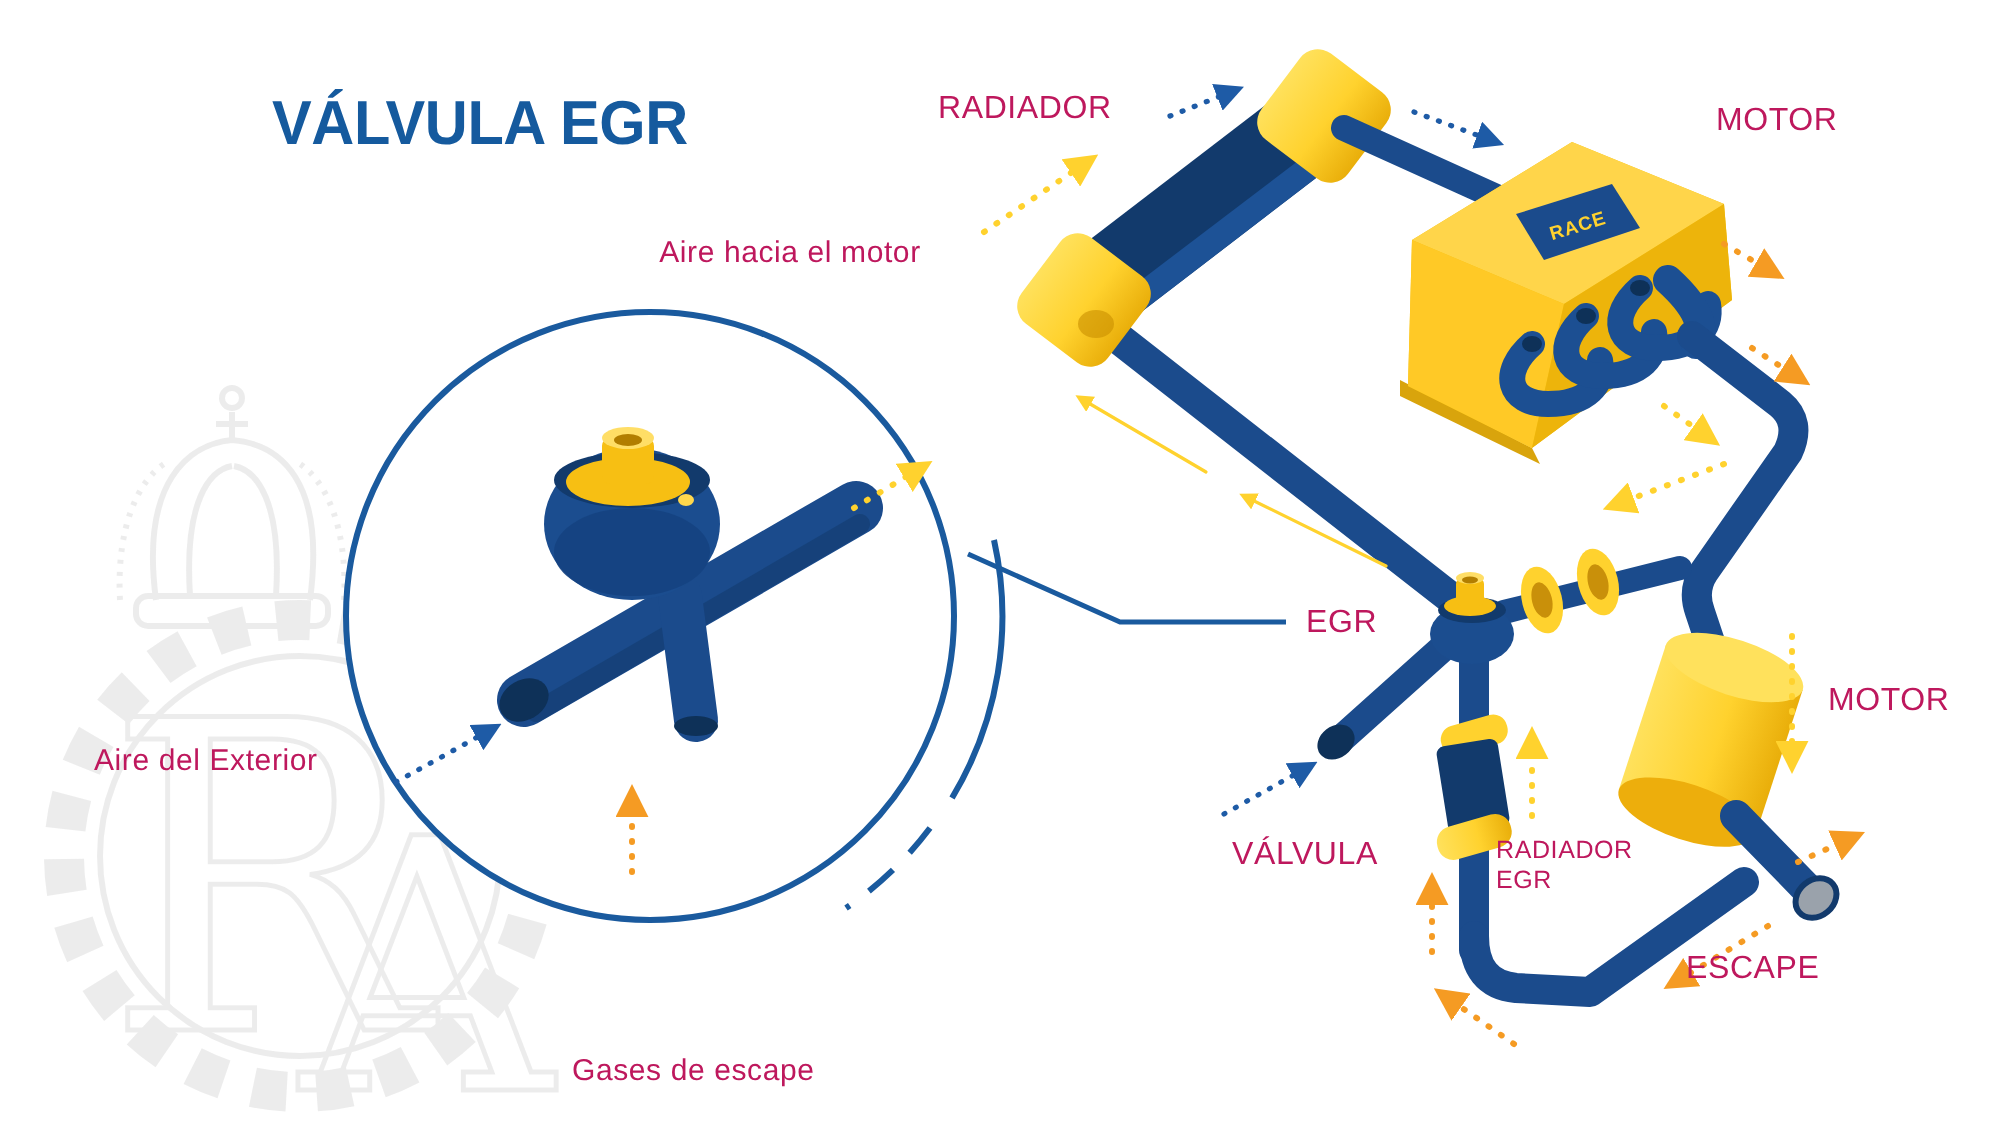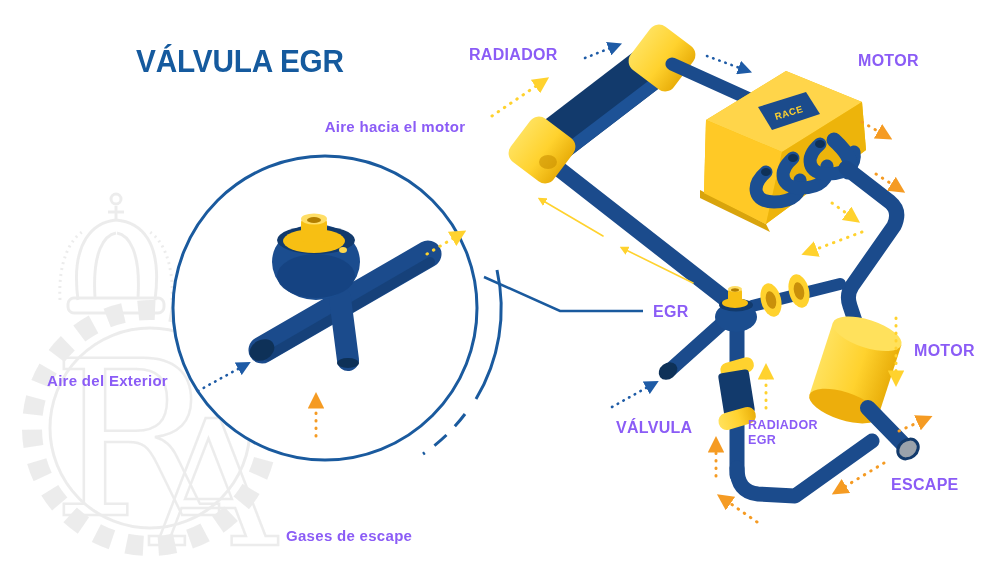--- a/index.html
+++ b/index.html
@@ -1,19 +1,19 @@
 <!DOCTYPE html>
 <html><head>
 <meta charset="utf-8">
 <style>
   html,body{margin:0;padding:0;background:#fff;}
   .stage{position:relative;width:1000px;height:567px;background:#fff;overflow:hidden;
          font-family:"Liberation Sans",sans-serif;}
   .stage svg{position:absolute;left:0;top:0;}
-  .lbl{position:absolute;color:#8b5cf6;font-weight:700;white-space:nowrap;
+  .lbl{position:absolute;color:#be185d;font-weight:400;white-space:nowrap;
        letter-spacing:.3px;line-height:1.1;}
   .lbl.caps{font-size:16px;}
   .lbl.small{font-size:15px;}
   .title{position:absolute;left:136px;top:44px;color:#155a9e;font-weight:700;
          font-size:31px;letter-spacing:-.2px;transform:scaleX(.96);transform-origin:left top;}
   .center{transform:translateX(-50%);}
   .two-line{font-size:12.5px;line-height:1.18;}
 </style>
 </head>
 <body>
@@ -213,15 +213,15 @@
 
 <div class="lbl caps" style="left:469px;top:46px;">RADIADOR</div>
 <div class="lbl caps" style="left:858px;top:52px;">MOTOR</div>
 <div class="lbl caps" style="left:653px;top:303px;">EGR</div>
 <div class="lbl caps" style="left:616px;top:419px;">VÁLVULA</div>
 <div class="lbl two-line" style="left:748px;top:418px;">
   <div>RADIADOR</div>
   <div>EGR</div>
 </div>
 <div class="lbl caps" style="left:914px;top:342px;">MOTOR</div>
-<div class="lbl caps" style="left:891px;top:476px;">ESCAPE</div>
+<div class="lbl caps" style="left:843px;top:476px;">ESCAPE</div>
 
 </div>
 
 </body></html>

